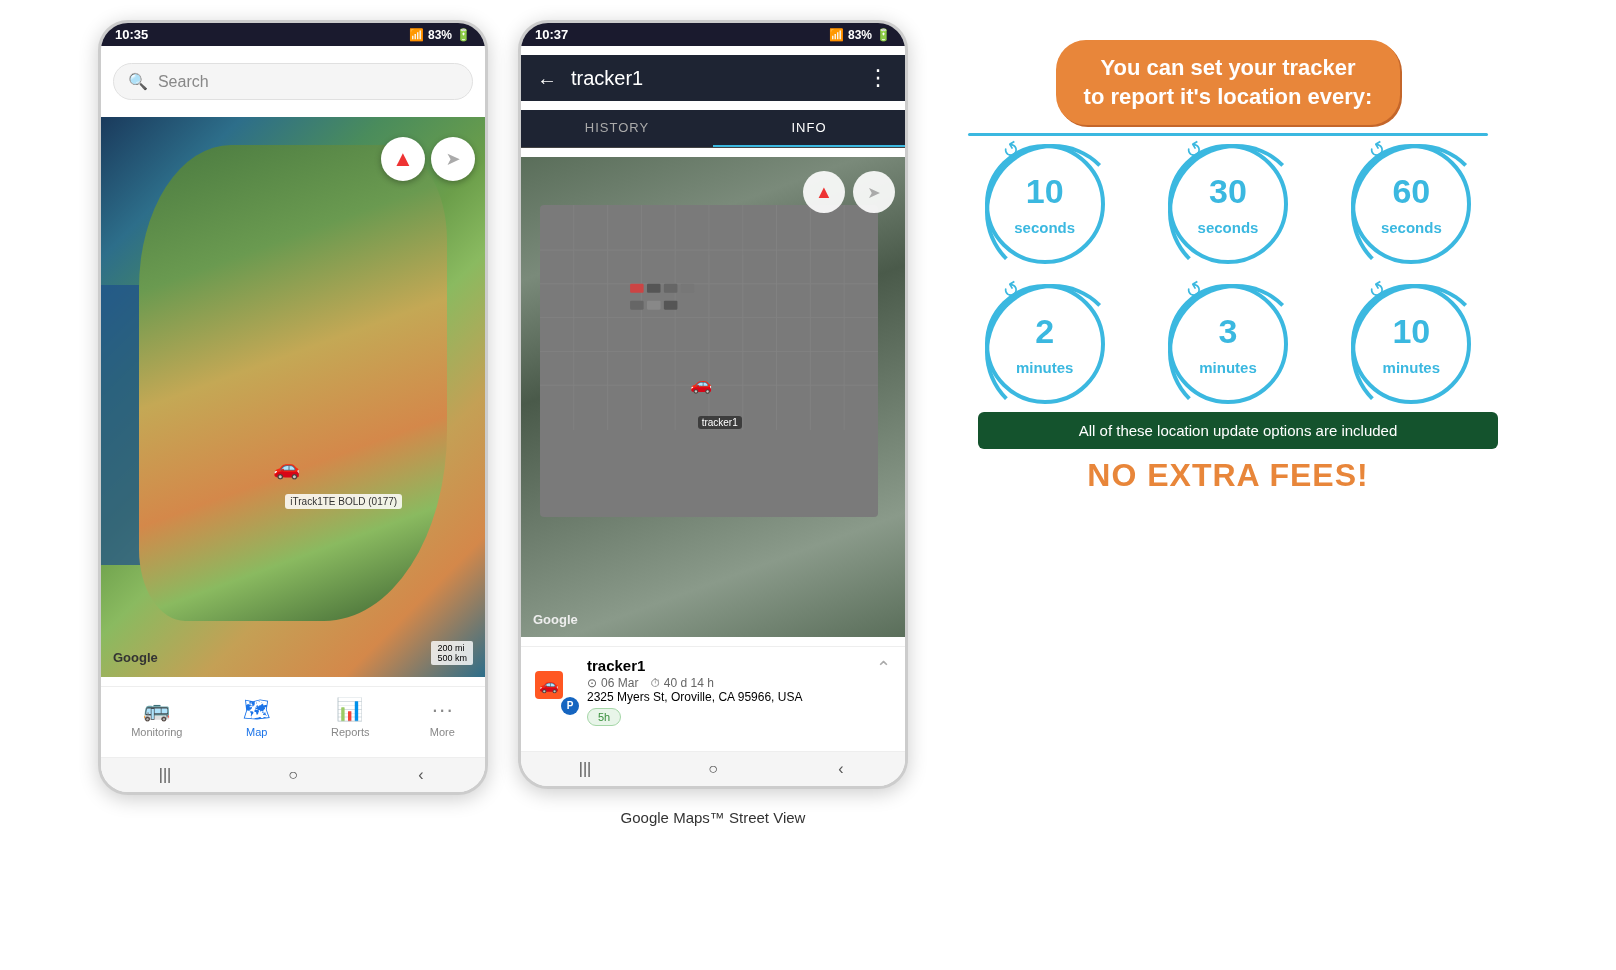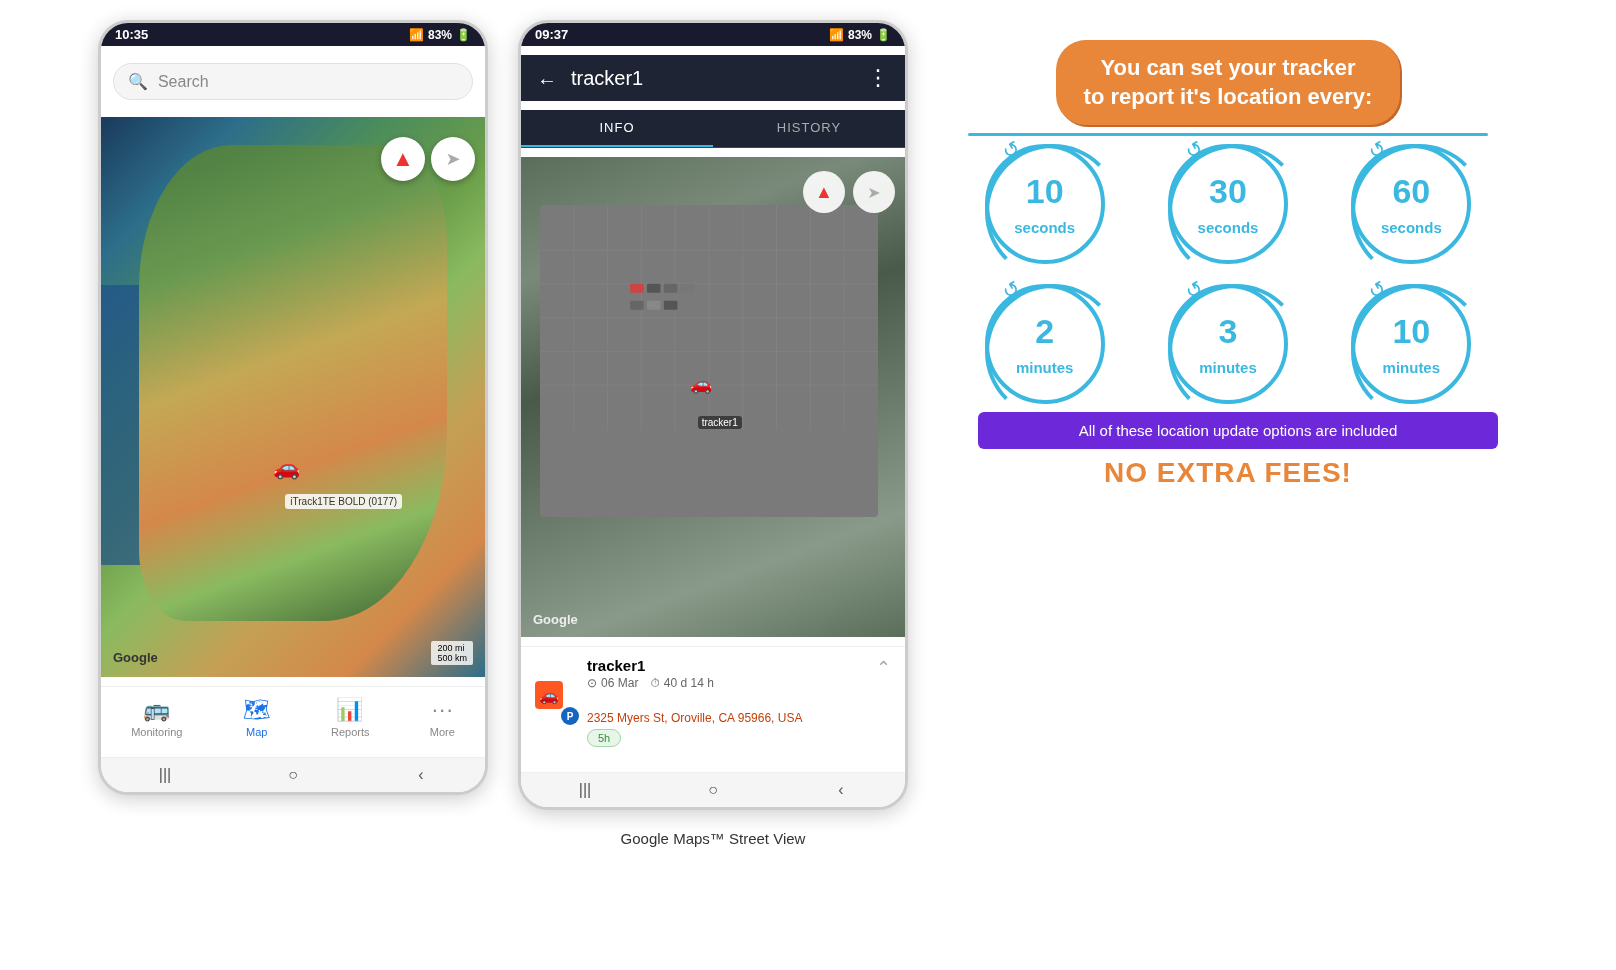--- a/index.html
+++ b/index.html
@@ -346,22 +346,22 @@
       color: #666;
       margin-top: 2px;
     }
     .meta-item {
       display: flex;
       align-items: center;
       gap: 4px;
     }
     .tracker-address {
       font-size: 12px;
-      color: #c2410c;
-      margin-top: 21px;
+      color: #000000;
+      margin-top: 0;
     }
     .time-badge {
       display: inline-block;
       background: #e8f5e9;
       color: #388e3c;
       border: 1px solid #a5d6a7;
       border-radius: 12px;
       padding: 2px 10px;
       font-size: 11px;
       margin-top: 4px;
@@ -455,31 +455,31 @@
     }
     .circle-unit {
       font-size: 15px;
       font-weight: bold;
       color: #3bb8e0;
       display: block;
       margin-top: 7px;
     }
 
     .no-fee-banner {
-      background: #6d28d9;
+      background: #14532d;
       color: #fff;
       text-align: center;
       padding: 10px 20px;
       border-radius: 6px;
       font-size: 15px;
       width: 100%;
       margin-left: 20px;
     }
     .no-extra-fees {
-      font-size: 28px;
+      font-size: 32px;
       font-weight: bold;
       color: #e8863a;
       text-align: left;
       letter-spacing: 1px;
     }
 
     .phones-wrapper {
       display: flex;
       flex-direction: column;
       align-items: center;
@@ -549,37 +549,37 @@
       <span class="gesture-btn">|||</span>
       <span class="gesture-btn">○</span>
       <span class="gesture-btn">‹</span>
     </div>
   </div>
 </div>
 
 <div class="phones-wrapper">
   <div class="phone-mockup">
     <div class="phone-status-bar">
-      <span>09:37</span>
+      <span>10:37</span>
       <div class="status-right">
         <span>📶</span>
         <span>83%</span>
         <span>🔋</span>
       </div>
     </div>
 
     <div class="phone2-header">
       <span class="back-arrow">←</span>
       <span class="tracker-title">tracker1</span>
       <span class="more-dots">⋮</span>
     </div>
 
     <div class="phone2-tabs">
+      <div class="tab-item">HISTORY</div>
       <div class="tab-item active">INFO</div>
-      <div class="tab-item">HISTORY</div>
     </div>
 
     <div class="aerial-map">
       <div class="parking-lot">
         <svg class="parking-lines" viewBox="0 0 300 200" xmlns="http://www.w3.org/2000/svg">
           <g stroke="#888" stroke-width="0.8" opacity="0.6">
             <line x1="0" y1="40" x2="300" y2="40"></line>
             <line x1="0" y1="70" x2="300" y2="70"></line>
             <line x1="0" y1="100" x2="300" y2="100"></line>
             <line x1="0" y1="130" x2="300" y2="130"></line>

